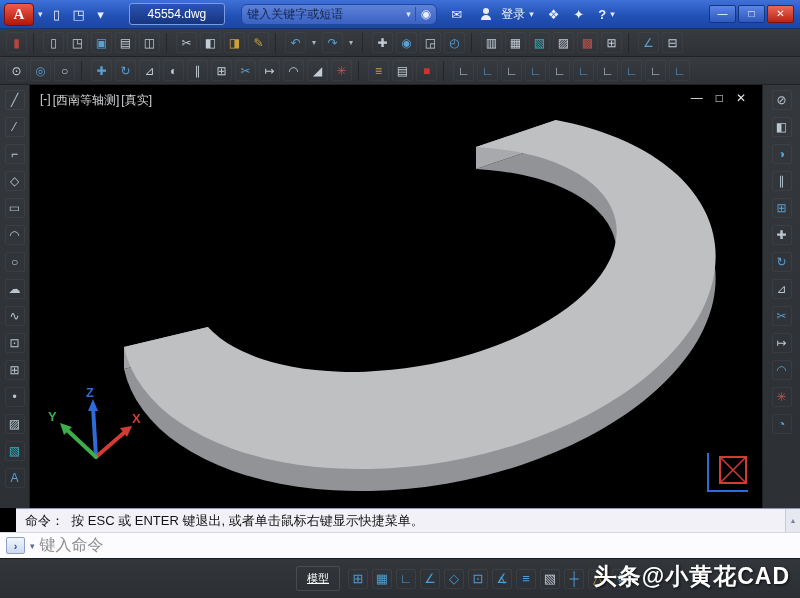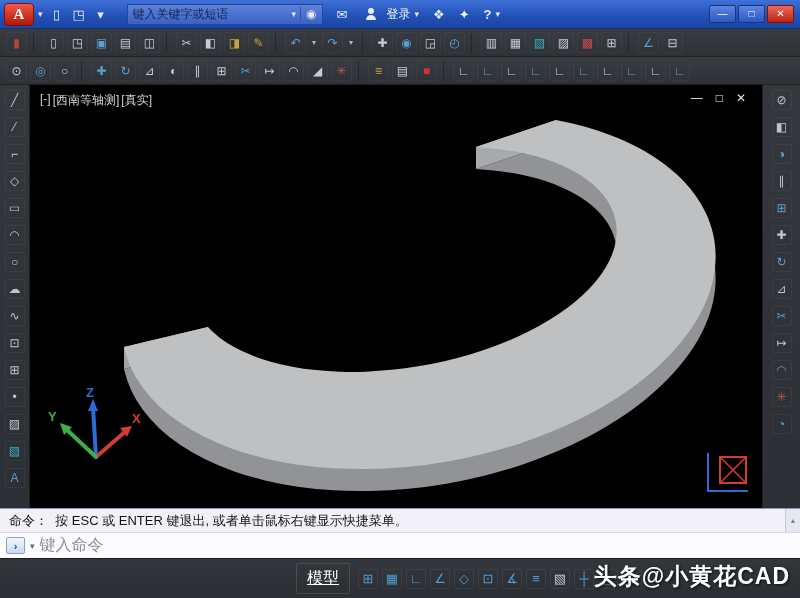--- a/index.html
+++ b/index.html
@@ -33,21 +33,21 @@
   }
   .file-tab {
     margin-left: 14px;
     background: linear-gradient(#2a53b4, #16357e);
     border: 1px solid #7b9be4; border-radius: 3px;
     color: #fff; font-size: 12px; padding: 3px 18px; white-space: nowrap;
   }
   .search-box {
     margin-left: 12px; width: 196px; height: 21px;
     background: linear-gradient(#5d82d8, #3a62c4);
-    border: 1px solid #24479e; border-radius: 0;
+    border: 1px solid #24479e; border-radius: 6px;
     display: flex; align-items: center; padding: 0 5px; gap: 4px;
   }
   .search-text { flex: 1; font-size: 12px; color: #16254d; white-space: nowrap; overflow: hidden; }
   .search-dd { color: #dfe6f5; font-size: 9px; }
   .search-lens { color: #e8edf8; font-size: 12px; border-left: 1px solid #2c51aa; padding-left: 5px; }
   .tb-right-ic { color: #e8edf8; font-size: 13px; margin-left: 10px; }
   .person-ic { position: relative; width: 12px; height: 12px; margin-left: 14px; }
   .person-ic::before { content:""; position:absolute; top:0; left:3px; width:6px; height:6px; border-radius:50%; background:#e8edf5; }
   .person-ic::after  { content:""; position:absolute; bottom:0; left:1px; width:10px; height:5px; border-radius:5px 5px 0 0; background:#e8edf5; }
   .signin-label { color: #f0f4fc; font-size: 12px; margin-left: 5px; font-family: Liberation Mono, monospace; }
@@ -96,21 +96,21 @@
     position: absolute; top: 7px; left: 10px; z-index: 3;
     color: #d2d3d5; font-size: 12px; display: flex; gap: 2px;
   }
   #vp-ctrls {
     position: absolute; top: 6px; right: 16px; z-index: 3;
     display: flex; gap: 13px; color: #e6e6e6; font-size: 12px;
   }
 
   
   #cmd-prompt {
-    position: absolute; top: 508px; left: 0; right: 0; height: 24px;
+    position: absolute; top: 508px; left: 16px; right: 0; height: 24px;
     background: #f1f1f7; border-top: 1px solid #8d97b5;
     display: flex; align-items: center; padding-left: 9px;
     font-size: 13px; color: #141414; white-space: pre;
   }
   .cmd-scroll {
     position: absolute; right: 0; top: 0; width: 15px; height: 100%;
     background: #e6e8f0; border-left: 1px solid #c5cad8;
     display: flex; align-items: center; justify-content: center;
     font-size: 7px; color: #78809a;
   }
@@ -130,21 +130,21 @@
 
   
   #statusbar {
     position: absolute; top: 558px; left: 0; right: 0; height: 40px;
     background: linear-gradient(#33373c, #2b2f33);
     border-top: 1px solid #191c1f;
     display: flex; align-items: center;
   }
   .sb-spacer { width: 296px; }
   .model-btn {
-    color: #fff; font-size: 16px; padding: 4px 10px; border-radius: 2px;
+    color: #fff; font-size: 11px; padding: 4px 10px; border-radius: 2px;
     border: 1px solid rgba(255,255,255,0.12);
     text-decoration: underline;
   }
   .sb-icons { display: flex; align-items: center; gap: 4px; margin-left: 8px; }
   .st-ic {
     width: 20px; height: 20px; display: flex; align-items: center; justify-content: center;
     font-size: 13px; color: #4f9bd5; border: 1px solid rgba(255,255,255,0.06); border-radius: 2px;
   }
   #watermark {
     position: absolute; right: 10px; bottom: 6px;
@@ -157,20 +157,21 @@
 
 <div id="titlebar">
   <div class="app-btn">A</div>
   <span class="tb-drop">▾</span>
   <div style="display:flex;align-items:center;gap:2px">
 
   <span class="qa-ic">▯</span>
       <span class="qa-ic">◳</span>
       <span class="qa-ic small">▾</span>
     </div>
+  <div class="file-tab">45554.dwg</div>
   <div class="search-box">
     <span class="search-text">键入关键字或短语</span>
     <span class="search-dd">▾</span>
     <span class="search-lens">◉</span>
   </div>
   <span class="tb-right-ic">✉</span>
   <span class="person-ic"></span>
   <span class="signin-label">登录</span>
   <span class="tb-drop">▾</span>
   <span class="tb-right-ic">❖</span>

